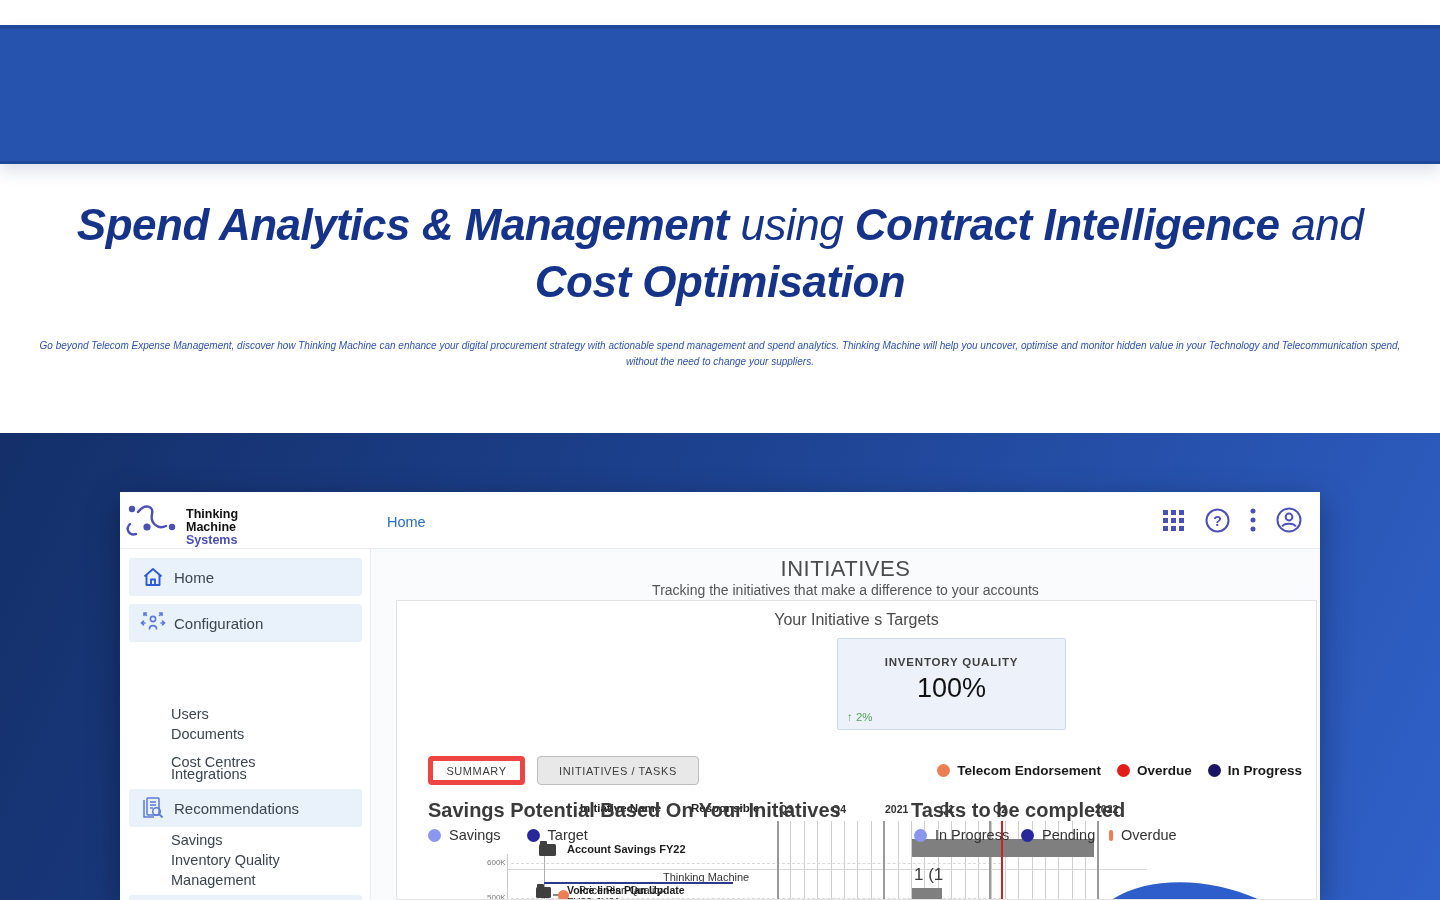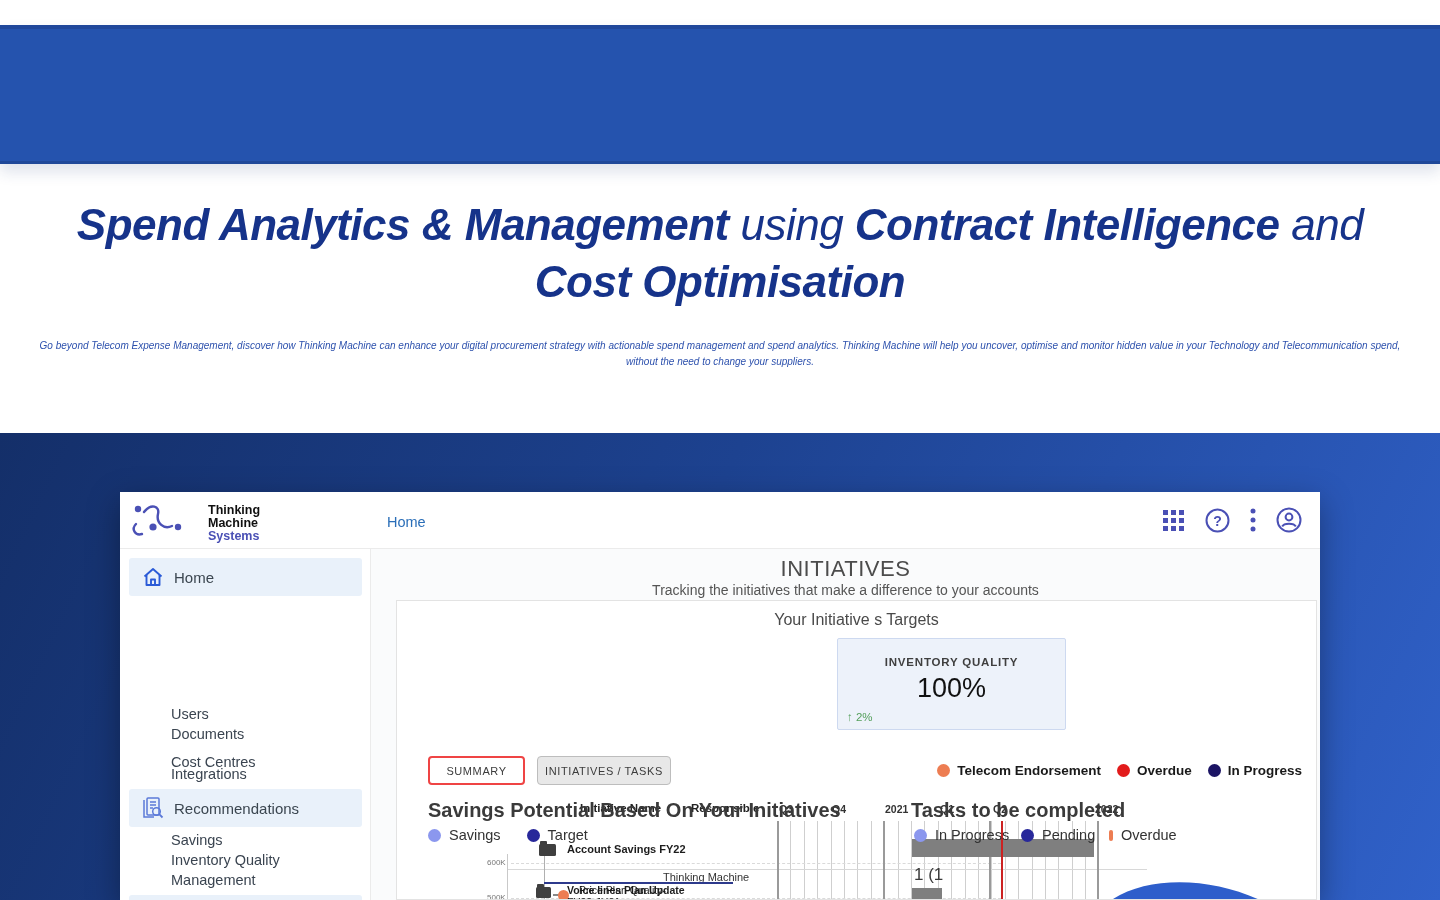--- a/index.html
+++ b/index.html
@@ -19,21 +19,21 @@
 
   
   .dark-section { position:absolute; top:433px; left:0; width:1440px; height:467px;
     background:linear-gradient(115deg,#142f69 0%, #1d4290 45%, #3061c9 100%); }
 
   
   .appwin { position:absolute; left:120px; top:492px; width:1200px; height:408px;
     background:#fff; overflow:hidden; box-shadow:0 10px 30px rgba(0,0,0,.35); }
   .app-header { position:absolute; left:0; top:0; width:1200px; height:57px; background:#fff;
     border-bottom:1px solid #ebebeb; }
-  .logo { position:absolute; left:8px; top:7px; display:flex; align-items:center; gap:24px; }
+  .logo { position:absolute; left:2px; top:7px; display:flex; align-items:flex-end; gap:8px; }
   .logo-text { font-size:12.5px; font-weight:700; line-height:13px; color:#101010; }
   .logo-text .sys { color:#4a50b5; }
   .crumb { position:absolute; left:267px; top:22px; font-size:14.5px; color:#2a6eb8; cursor:pointer; }
   .hicons { position:absolute; right:18px; top:15px; display:flex; gap:20px; align-items:center; }
   .hicons svg { display:block; }
 
   
   .sidebar { position:absolute; left:0; top:57px; width:251px; height:351px; background:#fff;
     border-right:1px solid #ebebeb; }
   .side-sec { position:absolute; left:9px; width:233px; height:38px; background:#e9f1fa;
@@ -59,22 +59,22 @@
   .kpi-label { position:absolute; top:17px; width:100%; text-align:center; font-size:11.5px;
     font-weight:700; letter-spacing:0.8px; color:#3f3f3f; }
   .kpi-value { position:absolute; top:34px; width:100%; text-align:center; font-size:27px; color:#111; }
   .kpi.green .kpi-value { font-weight:700; }
   .kpi.blue .kpi-value { font-weight:400; }
   .kpi-delta { position:absolute; left:9px; bottom:6px; font-size:11.5px; color:#55a05c; }
 
   .tab { position:absolute; top:155px; height:29px; border-radius:4px; font-size:11px;
     letter-spacing:0.6px; color:#3c3c3c; display:flex; align-items:center; justify-content:center;
     cursor:pointer; }
-  .tab.summary { left:31px; width:97px; background:#fff; border:2px solid #ef4444; }
-  .tab.inits { left:140px; width:134px; background:#e8e8e8; border:1px solid #bdbdbd; }
+  .tab.summary { left:31px; width:97px; background:#fff; border:5px solid #ef4444; }
+  .tab.inits { left:140px; width:162px; background:#e8e8e8; border:1px solid #bdbdbd; }
 
   .status-legend { position:absolute; top:155px; right:14px; height:29px; display:flex;
     gap:16px; align-items:center; }
   .leg-item { display:flex; align-items:center; gap:7px; font-size:13.5px; font-weight:600; color:#191919; }
   .dot { border-radius:50%; display:inline-block; }
   .dot13 { width:13px; height:13px; }
   .dot11 { width:11px; height:11px; }
   .c-pending { background:#ED7D52; }
   .c-overdue { background:#E21B1B; }
   .c-inprog  { background:#1B1464; }
@@ -188,20 +188,33 @@
       <span class="sicon">
         <svg width="24" height="24" viewBox="0 0 24 24" fill="none" stroke="#2b5bd7" stroke-width="1.9" stroke-linejoin="round">
           <path d="M3.5,11.5 L12,4 L20.5,11.5"></path>
           <path d="M5.5,10 V20 H18.5 V10"></path>
           <path d="M10,20 v-5.5 h4 V20"></path>
         </svg>
       </span>
       <span class="slabel">Home</span>
     </div>
 
+    <div class="side-sec" style="top:55px;">
+      <span class="sicon">
+        <svg width="26" height="26" viewBox="0 0 26 26" fill="none" stroke="#5b79d8" stroke-width="1.6" stroke-linecap="round">
+          <circle cx="13" cy="9" r="2.6"></circle>
+          <path d="M9.5,19 c0-4.5 7-4.5 7,0"></path>
+          <path d="M5,13 H1.5 M3.5,11 L1.5,13 L3.5,15"></path>
+          <path d="M21,13 H24.5 M22.5,11 L24.5,13 L22.5,15"></path>
+          <path d="M6.5,5.5 L4,3 M4,5.5 V3 H6.5"></path>
+          <path d="M19.5,5.5 L22,3 M22,5.5 V3 H19.5"></path>
+        </svg>
+      </span>
+      <span class="slabel">Configuration</span>
+    </div>
 
     <div class="side-sub" style="top:155px;">
         <span>Users</span>
       </div>
     <div class="side-sub" style="top:175px;">
         <span>Documents</span>
       </div>
     <div class="side-sub" style="top:203px;">
         <span>Cost Centres</span>
       </div>

